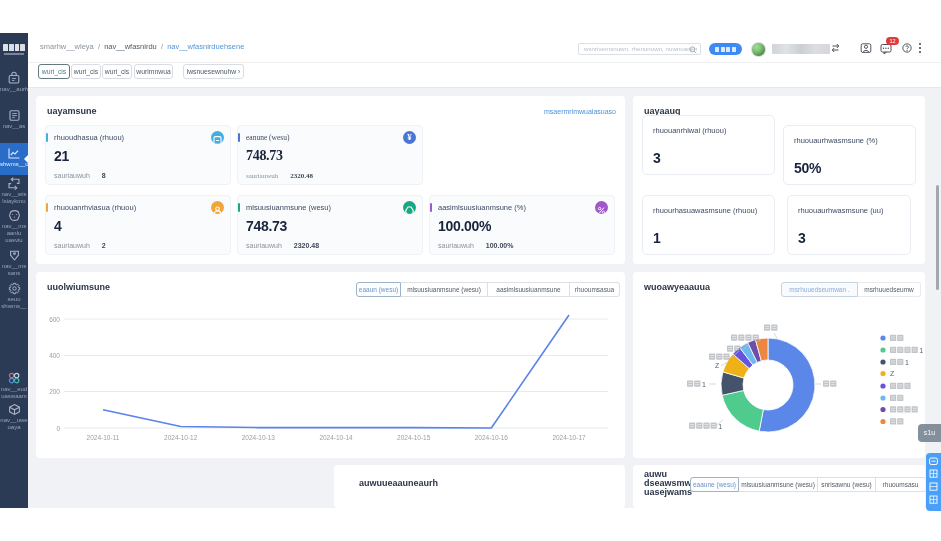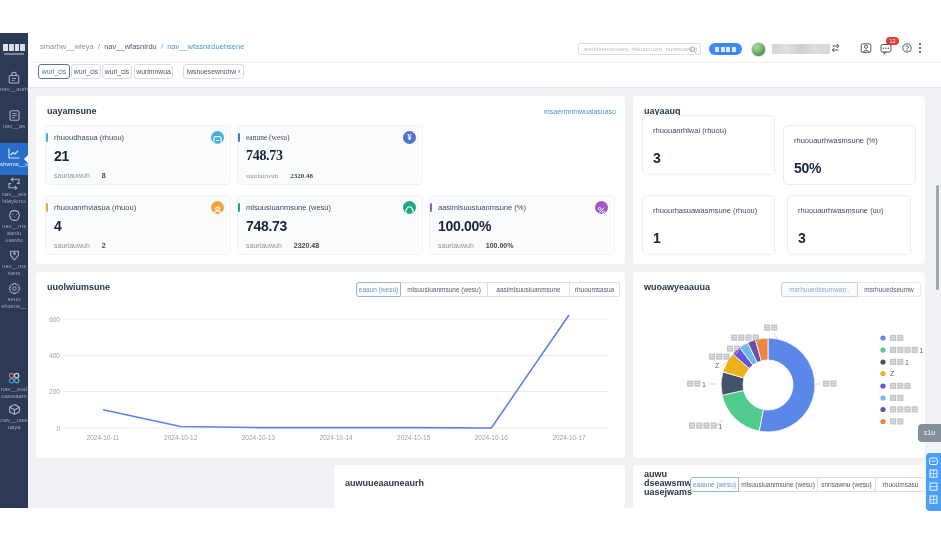--- a/index.html
+++ b/index.html
@@ -469,21 +469,21 @@
             <rect x="260.2" y="121.8" width="3.8" height="1" fill="#fff" opacity="0.5"></rect>
             <rect x="260.2" y="123.9" width="3.8" height="1" fill="#fff" opacity="0.5"></rect>
             <rect x="266.2" y="120.3" width="6.2" height="6.2" rx="0.6" fill="#7a828c" opacity="0.46"></rect>
             <rect x="267.4" y="121.8" width="3.8" height="1" fill="#fff" opacity="0.5"></rect>
             <rect x="267.4" y="123.9" width="3.8" height="1" fill="#fff" opacity="0.5"></rect>
         </g>
       </svg>
     </div>
 
     <div class="card" style="left:306px;top:377px;width:291px;height:43px;">
-      <div class="ctitle" style="left:11px;top:13px;">auwuueaauneaurh</div>
+      <div class="ctitle" style="left:25px;top:13px;">auwuueaauneaurh</div>
     </div>
     <div class="card" style="left:605px;top:377px;width:292px;height:43px;overflow:hidden;">
       <div class="ctitle" style="left:11px;top:5px;line-height:9px;">auwu<br>dseawsmw<br>uasejwams</div>
       <div class="btns" style="left:57px;top:12px;">
         <div class="cbtn on" style="width:49px;">eaaune (wesu)</div>
         <div class="cbtn" style="width:79px;">mlsuusiuanmsune (wesu)</div>
         <div class="cbtn" style="width:58px;">snrisawnu (wesu)</div>
         <div class="cbtn" style="width:50px;">rhuoumsasu</div>
       </div>
     </div>

